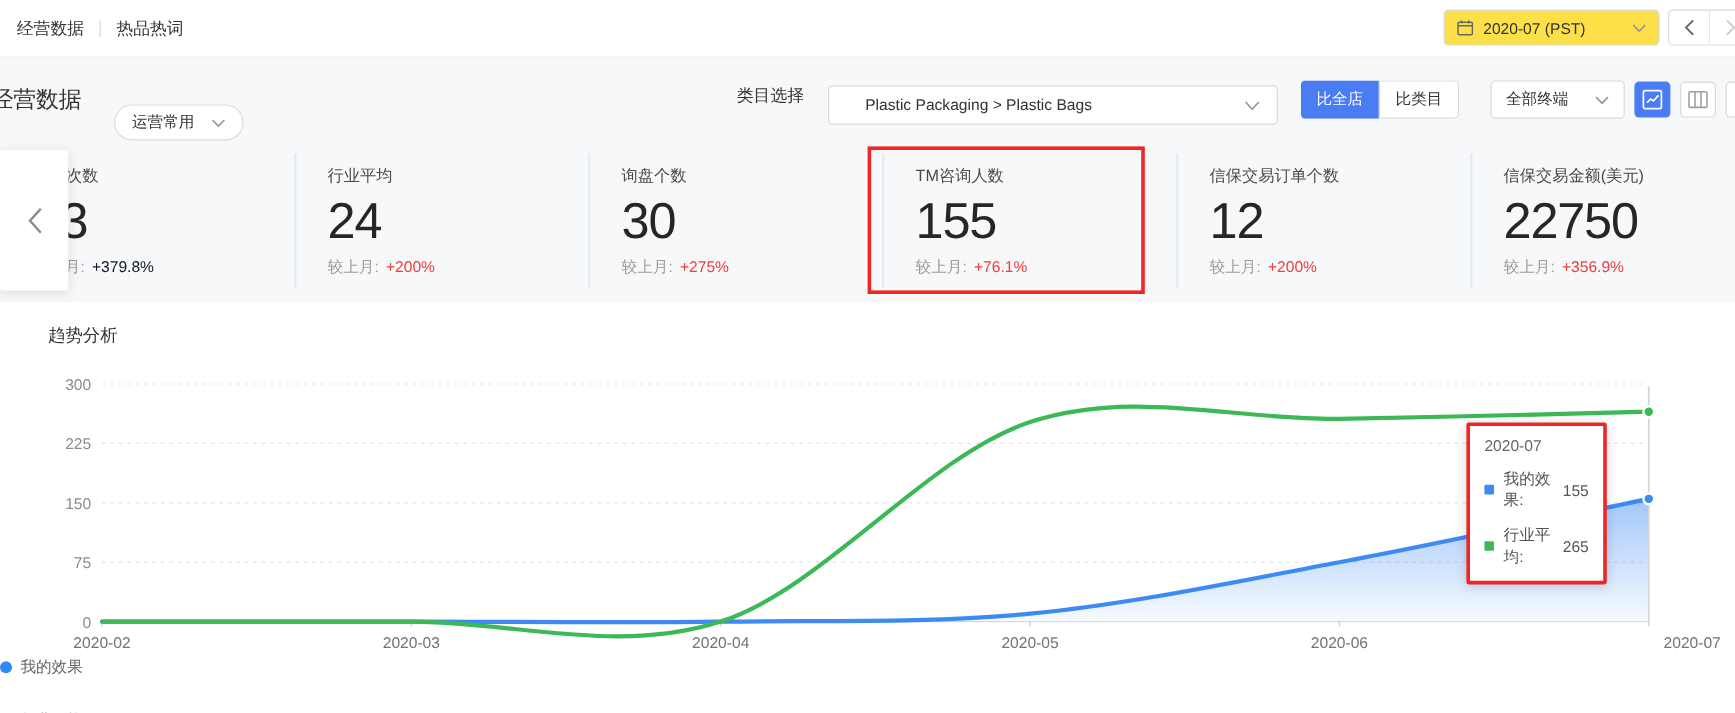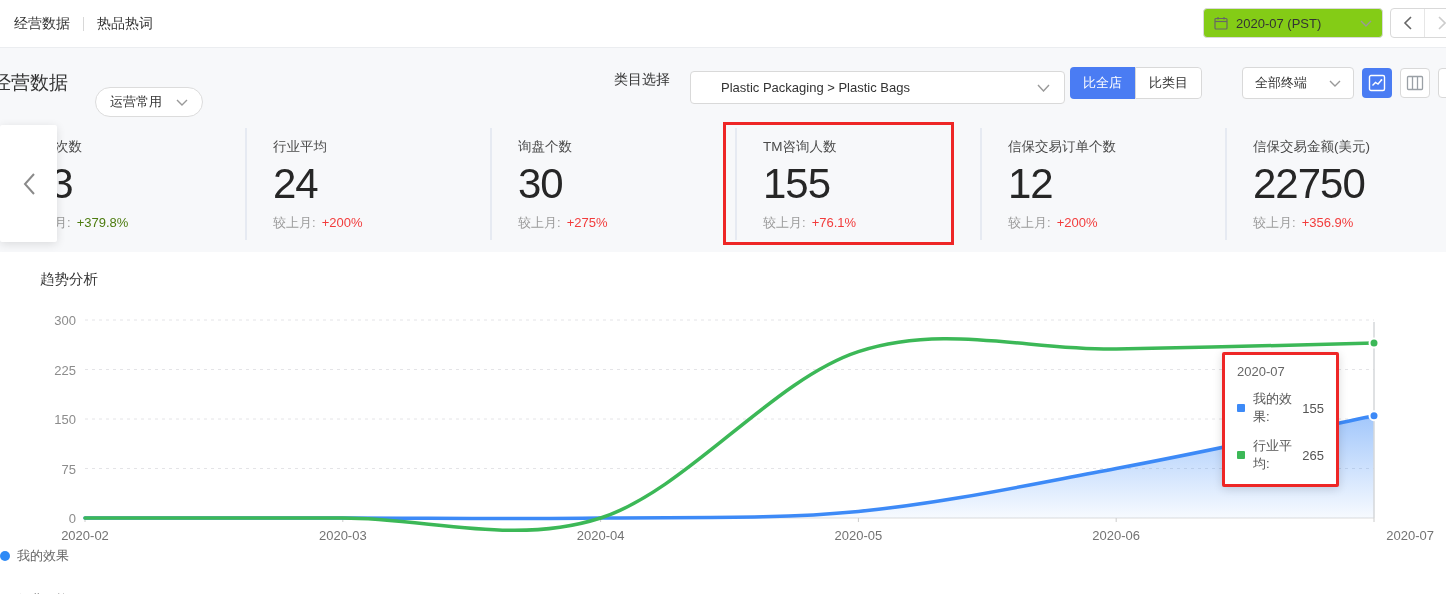--- a/index.html
+++ b/index.html
@@ -5,21 +5,21 @@
   * { margin:0; padding:0; box-sizing:border-box; }
   html,body { background:#fff; }
   body { font-family:"Liberation Sans","DejaVu Sans",sans-serif; color:#333; }
   #page { position:relative; width:1446px; height:594px; overflow:hidden; background:#fff; }
 
   
   .topbar { position:absolute; top:0; left:0; width:1446px; height:48px; background:#fff; border-bottom:1px solid #ebedf0; }
   .tabs { position:absolute; left:14px; top:0; height:48px; display:flex; align-items:center; }
   .tab { font-size:14px; color:#333; cursor:pointer; }
   .tab-divider { width:1px; height:14px; background:#d8d8d8; margin:0 13px; }
-  .date-box { position:absolute; right:63px; top:8px; width:180px; height:30px; border:1px solid #d9d9d9; border-radius:4px; background:#84cc16; display:flex; align-items:center; padding:0 10px; cursor:pointer; }
+  .date-box { position:absolute; right:63px; top:8px; width:180px; height:30px; border:1px solid #d9d9d9; border-radius:4px; background:#fde047; display:flex; align-items:center; padding:0 10px; cursor:pointer; }
   .date-box .txt { font-size:13px; color:#333; margin-left:8px; flex:1; }
   .nav-group { position:absolute; right:-14px; top:8px; height:30px; border:1px solid #d9d9d9; border-radius:4px; background:#fff; display:flex; }
   .nav-btn { width:34px; height:28px; display:flex; align-items:center; justify-content:center; font-size:16px; cursor:pointer; }
   .nav-btn.prev { color:#666; border-right:1px solid #e6e6e6; }
   .nav-btn.next { color:#ccc; cursor:default; }
 
   
   .band { position:absolute; top:48px; left:0; width:1446px; height:204px; background:#f7f8fa; }
 
   .toolbar { position:absolute; top:48px; left:0; width:1446px; height:70px; }
@@ -28,21 +28,21 @@
   .pill .txt { font-size:13px; color:#333; margin-right:14px; }
   .cat-group { position:absolute; left:614px; top:23px; display:flex; align-items:flex-start; }
   .cat-label { font-size:14px; color:#333; margin-right:20px; }
   .cat-select { width:375px; height:33px; border:1px solid #d9d9d9; border-radius:4px; background:#fff; display:flex; align-items:center; padding:0 14px 0 30px; cursor:pointer; }
   .cat-select .txt { font-size:13px; color:#333; flex:1; }
   .right-group { position:absolute; right:-22px; top:19px; display:flex; align-items:center; }
   .seg { display:flex; border-radius:4px; overflow:hidden; }
   .seg-btn { height:32px; padding:0 13px; font-size:13px; display:flex; align-items:center; cursor:pointer; }
   .seg-btn.active { background:#4a7cf3; color:#fff; }
   .seg-btn.idle { background:#fff; color:#333; border:1px solid #d9d9d9; border-radius:0 4px 4px 0; }
-  .term-select { margin-left:40px; width:112px; height:32px; border:1px solid #d9d9d9; border-radius:4px; background:#fff; display:flex; align-items:center; padding:0 12px; cursor:pointer; }
+  .term-select { margin-left:26px; width:112px; height:32px; border:1px solid #d9d9d9; border-radius:4px; background:#fff; display:flex; align-items:center; padding:0 12px; cursor:pointer; }
   .term-select .txt { font-size:13px; color:#333; flex:1; }
   .icon-btn { margin-left:8px; width:30px; height:30px; border-radius:4px; display:flex; align-items:center; justify-content:center; cursor:pointer; }
   .icon-btn.active { background:#4a7cf3; }
   .icon-btn.idle { background:#fff; border:1px solid #d9d9d9; }
 
   
   .cards { position:absolute; top:118px; left:0; width:1446px; height:134px; display:flex; }
   .card { position:relative; width:245px; flex:0 0 245px; padding:20px 0 0 28px; cursor:pointer; }
   .card:last-child { flex:1; }
   .card + .card::before { content:""; position:absolute; left:0; top:10px; bottom:12px; width:2px; background:#e6eaf2; }
@@ -156,21 +156,21 @@
             <path d="M3,10 v4 h12 v-4" fill="none" stroke="#9aa0a6" stroke-width="1.3"></path>
           </svg>
       </div>
     </div>
   </div>
 
   <div class="cards">
     <div class="card">
       <div class="label">点击次数</div>
       <div class="value">23</div>
-      <div class="change"><span>较上月:</span><span class="pct" style="color:#4d7c0f">+379.8%</span></div>
+      <div class="change"><span>较上月:</span><span class="pct" style="color:#0f172a">+379.8%</span></div>
     </div>
     <div class="card">
       <div class="label">行业平均</div>
       <div class="value">24</div>
       <div class="change"><span>较上月:</span><span class="pct" style="color:#f23c3c">+200%</span></div>
     </div>
     <div class="card">
       <div class="label">询盘个数</div>
       <div class="value">30</div>
       <div class="change"><span>较上月:</span><span class="pct" style="color:#f23c3c">+275%</span></div>

